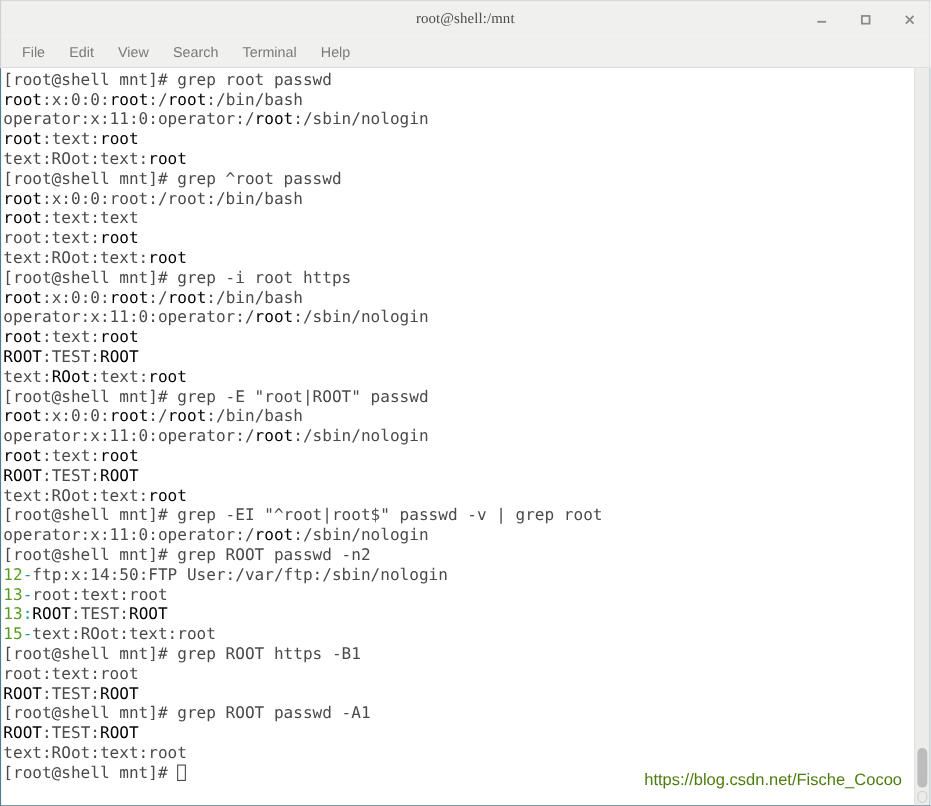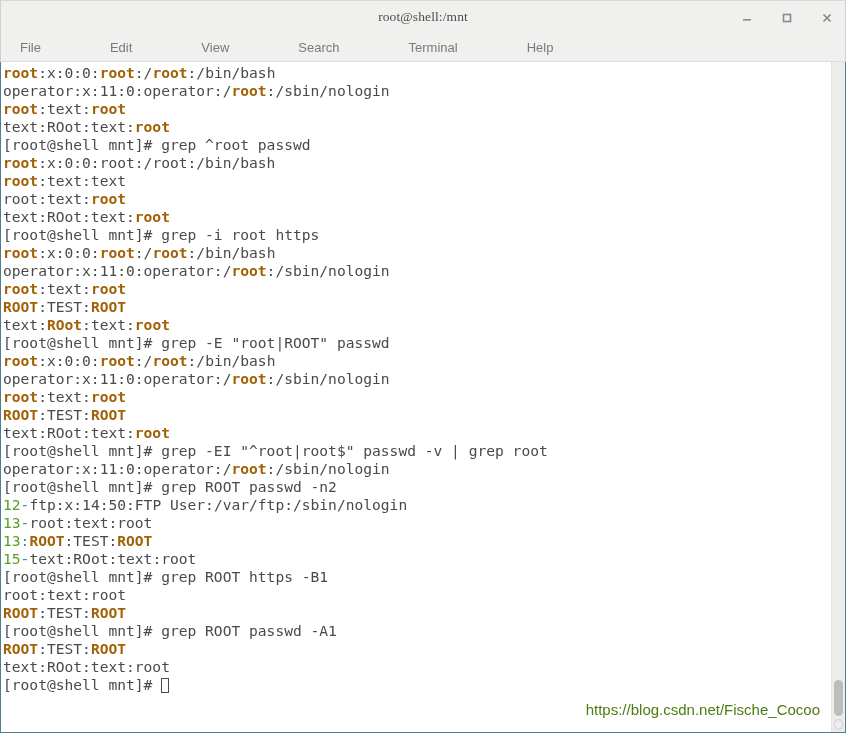--- a/index.html
+++ b/index.html
@@ -60,21 +60,20 @@
   .menubar {
     height: 29px;
     background: #f0f0ef;
     border-left: 1px solid #d0d0ce;
     border-right: 1px solid #d0d0ce;
     border-bottom: 1px solid #dcdcda;
     box-sizing: border-box;
     display: flex;
     align-items: center;
     padding-left: 8px;
-    gap: 47px;
   }
   .menu-item {
     font-family: "Liberation Sans", sans-serif;
     font-size: 13px;
     color: #7a7a7a;
     padding: 2px 11px;
     white-space: nowrap;
   }
 
   
@@ -97,21 +96,21 @@
   }
   .line {
     height: 18px;
     line-height: 18px;
     font-family: "DejaVu Sans Mono", monospace;
     font-size: 14.6px;
     color: #4a4a4a;
     white-space: pre;
     letter-spacing: 0px;
   }
-  .m   { color: #a16207; font-weight: bold; }   
+  .m   { color: #000000; font-weight: normal; }   
   .ln  { color: #5a9e21; }                      
   .sep { color: #1f9a9a; }                      
 
   
   .scrollbar {
     width: 14px;
     background: #ececea;
     position: relative;
     border-left: 1px solid #e2e2e0;
     box-sizing: border-box;
@@ -189,20 +188,21 @@
     <span class="menu-item">File</span>
     <span class="menu-item">Edit</span>
     <span class="menu-item">View</span>
     <span class="menu-item">Search</span>
     <span class="menu-item">Terminal</span>
     <span class="menu-item">Help</span>
   </div>
 
   <div class="term-wrap">
     <div class="screen" id="screen">
+        <div class="line"><span>[root@shell mnt]# </span><span>grep root passwd</span></div>
         <div class="line"><span class="m">root</span><span>:x:0:0:</span><span class="m">root</span><span>:/</span><span class="m">root</span><span>:/bin/bash</span></div>
         <div class="line"><span>operator:x:11:0:operator:/</span><span class="m">root</span><span>:/sbin/nologin</span></div>
         <div class="line"><span class="m">root</span><span>:text:</span><span class="m">root</span></div>
         <div class="line"><span>text:ROot:text:</span><span class="m">root</span></div>
         <div class="line"><span>[root@shell mnt]# </span><span>grep ^root passwd</span></div>
         <div class="line"><span class="m">root</span><span>:x:0:0:root:/root:/bin/bash</span></div>
         <div class="line"><span class="m">root</span><span>:text:text</span></div>
         <div class="line"><span>root:text:</span><span class="m">root</span></div>
         <div class="line"><span>text:ROot:text:</span><span class="m">root</span></div>
         <div class="line"><span>[root@shell mnt]# </span><span>grep -i root https</span></div>

